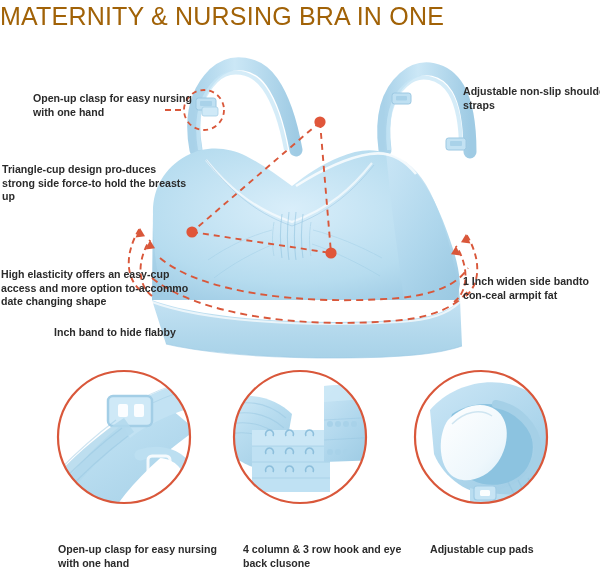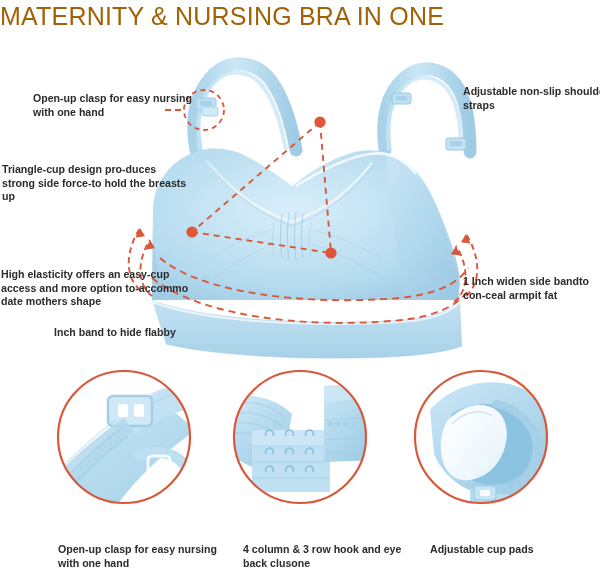--- a/index.html
+++ b/index.html
@@ -341,21 +341,21 @@
         <rect x="480" y="490" width="10" height="6" rx="1.5" fill="#ffffff" opacity="0.9"></rect>
       </g>
       <circle cx="481" cy="437" r="66" fill="none" stroke="#d9573a" stroke-width="2.2"></circle>
     </g>
   </svg>
 
   <div class="anno" id="anno-clasp">Open-up clasp for easy nursing with one hand</div>
 
   <div class="anno" id="anno-triangle">Triangle-cup design pro-duces strong side force-to hold the breasts up</div>
 
-  <div class="anno" id="anno-elastic">High elasticity offers an easy-cup access and more option to-accommo date mothers shape</div>
+  <div class="anno" id="anno-elastic">High elasticity offers an easy-cup access and more option to-accommo date changing shape</div>
 
   <div class="anno" id="anno-widen">Inch band to hide flabby</div>
 
   <div class="anno right" id="anno-straps">Adjustable non-slip shoulder straps</div>
 
 
   <div class="anno right" id="anno-4inch">1 Inch widen side bandto con-ceal armpit fat</div>
 
   <div class="caption" id="cap-1">Open-up clasp for easy nursing with one hand</div>
 

